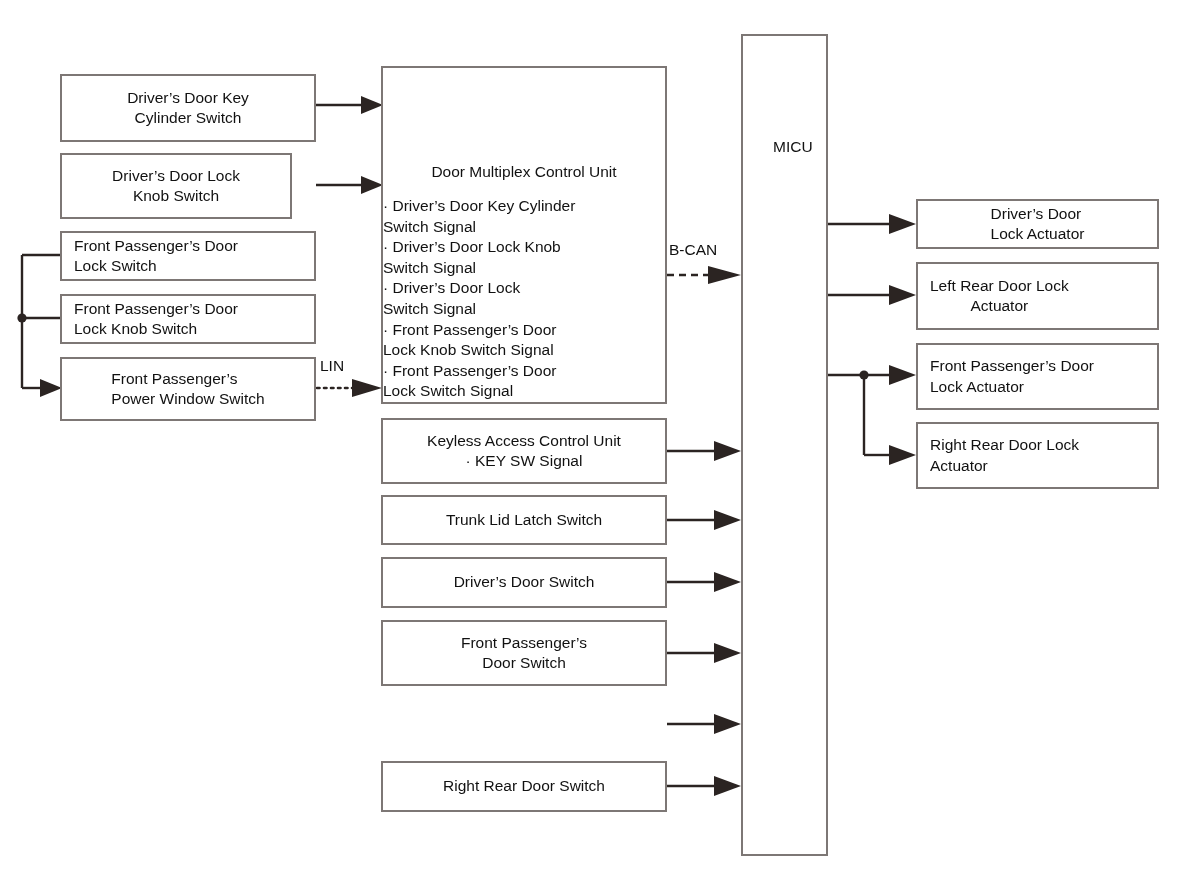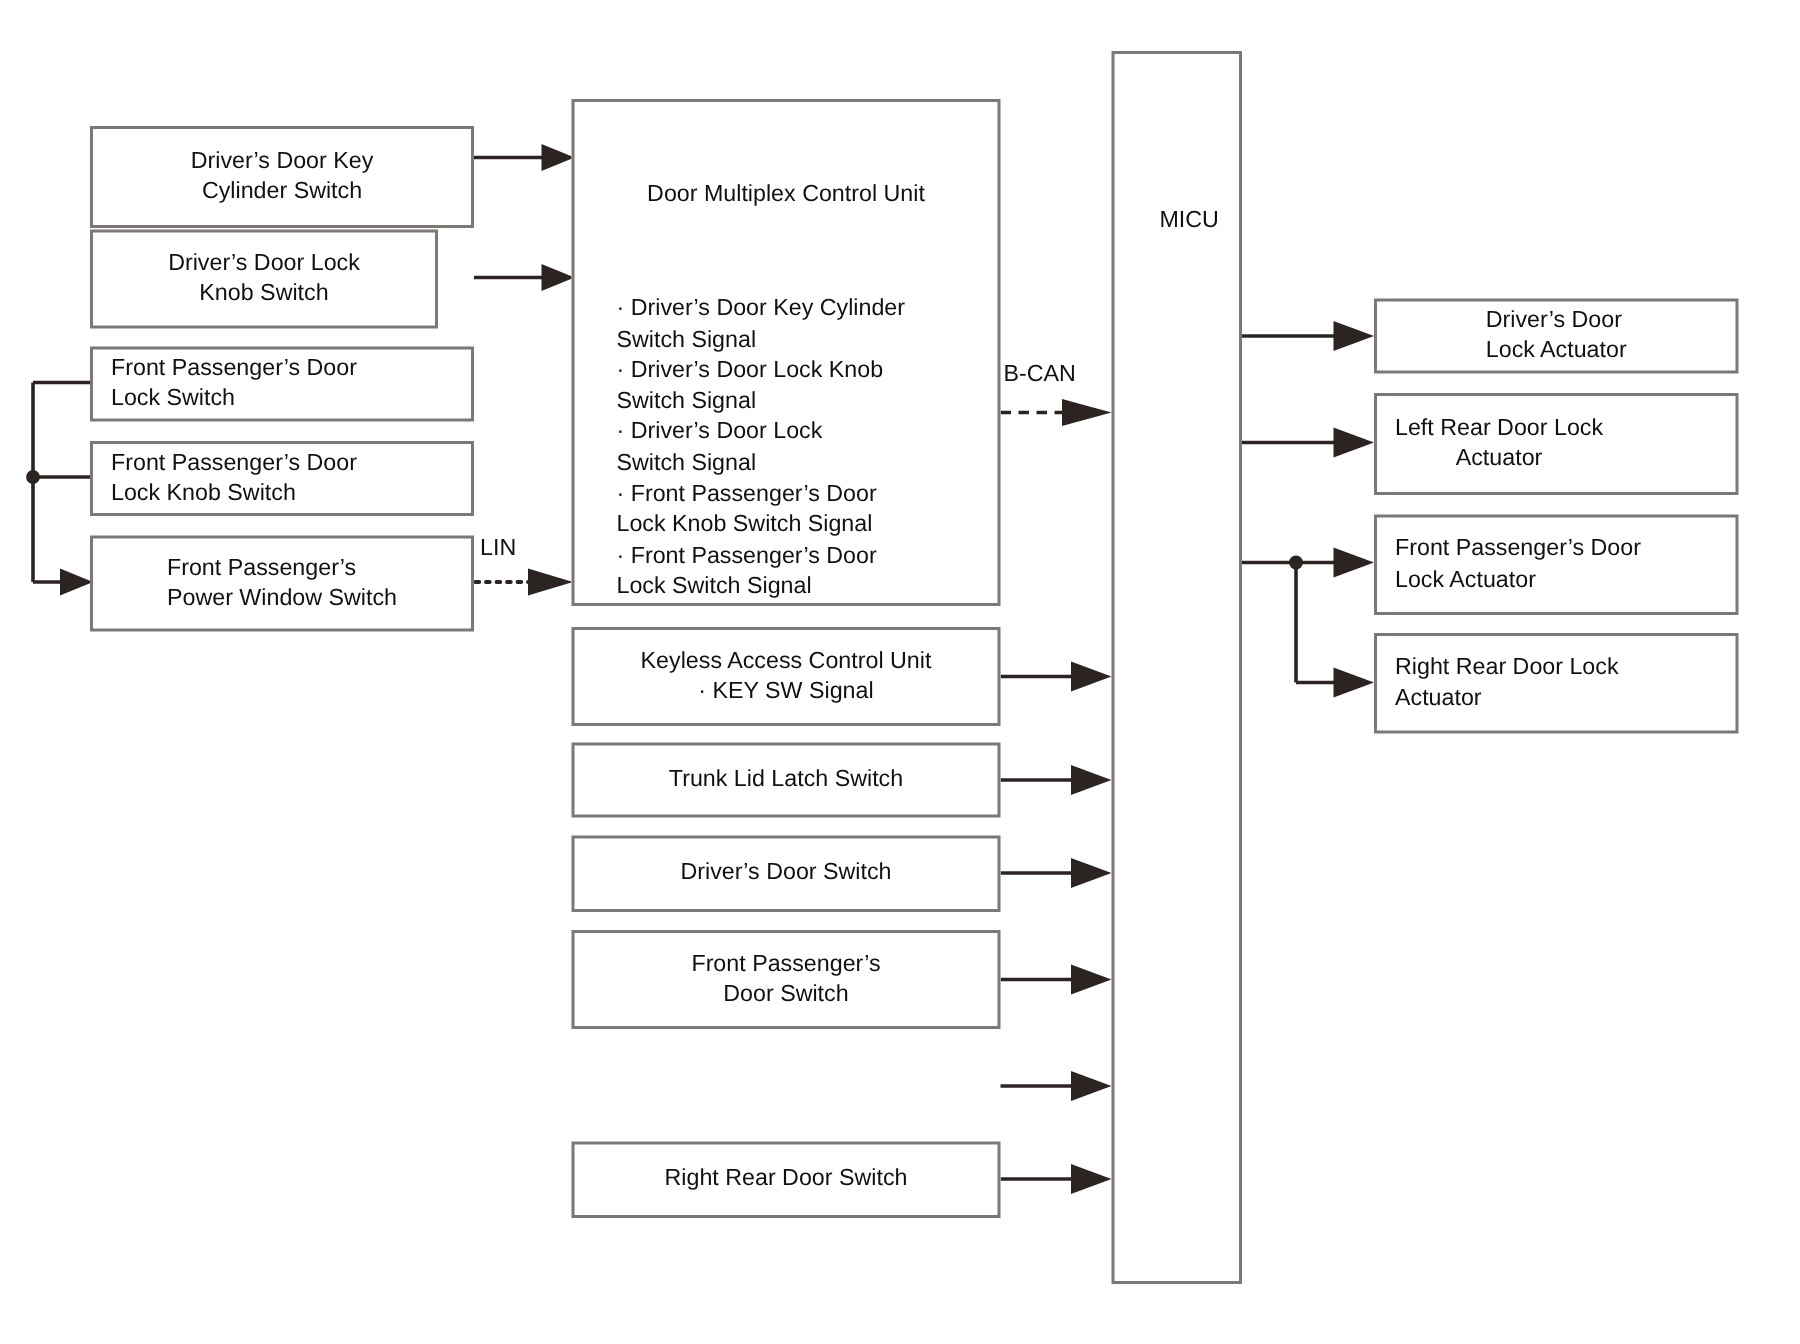--- a/index.html
+++ b/index.html
@@ -24,27 +24,27 @@
     line-height:1.30;
     color:#111;
   }
   .box .t{display:block;}
   .ctr{text-align:center;align-items:center;}
   .lft{text-align:left;align-items:flex-start;padding-left:12px;}
   
   .blk{align-items:center;text-align:left;}
 
   
-  #dmcu{justify-content:space-between;padding:0;}
+  #dmcu{justify-content:flex-end;padding:0;}
   #dmcu .title{
     text-align:center;width:100%;
     font-size:15.5px;margin-top:52px;margin-bottom:14px;
   }
   #dmcu .siglist{
-    width:100%;padding-left:28px;padding-right:6px;
+    width:100%;padding-left:0;padding-right:6px;
     box-sizing:border-box;font-size:15.5px;line-height:1.33;
   }
   #dmcu .sig{display:block;}
 
   
   #micu{
     justify-content:flex-start;align-items:flex-start;
     padding:16px;
   }
   #micu .t{margin-top:85px;margin-left:14px;font-size:15.5px;}
@@ -138,21 +138,21 @@
     <g>
       <line class="ln" x1="828" y1="375" x2="893" y2="375"></line>
       <polygon class="ahead" points="889,365 916,375 889,385"></polygon>
       <line class="ln" x1="864" y1="375" x2="864" y2="455"></line>
       <line class="ln" x1="864" y1="455" x2="893" y2="455"></line>
       <polygon class="ahead" points="889,445 916,455 889,465"></polygon>
       <circle class="jdot" cx="864" cy="375" r="4.6"></circle>
     </g>
   </svg>
 
-  <div class="box ctr" style="left:60px;top:84px;width:256px;height:68px;">
+  <div class="box ctr" style="left:60px;top:74px;width:256px;height:68px;">
     <span class="t">Driver’s Door Key<br>Cylinder Switch</span>
   </div>
 
   <div class="box ctr" style="left:60px;top:153px;width:232px;height:66px;">
     <span class="t">Driver’s Door Lock<br>Knob Switch</span>
   </div>
 
   <div class="box lft" style="left:60px;top:231px;width:256px;height:50px;">
     <span class="t">Front Passenger’s Door<br>Lock Switch</span>
   </div>

